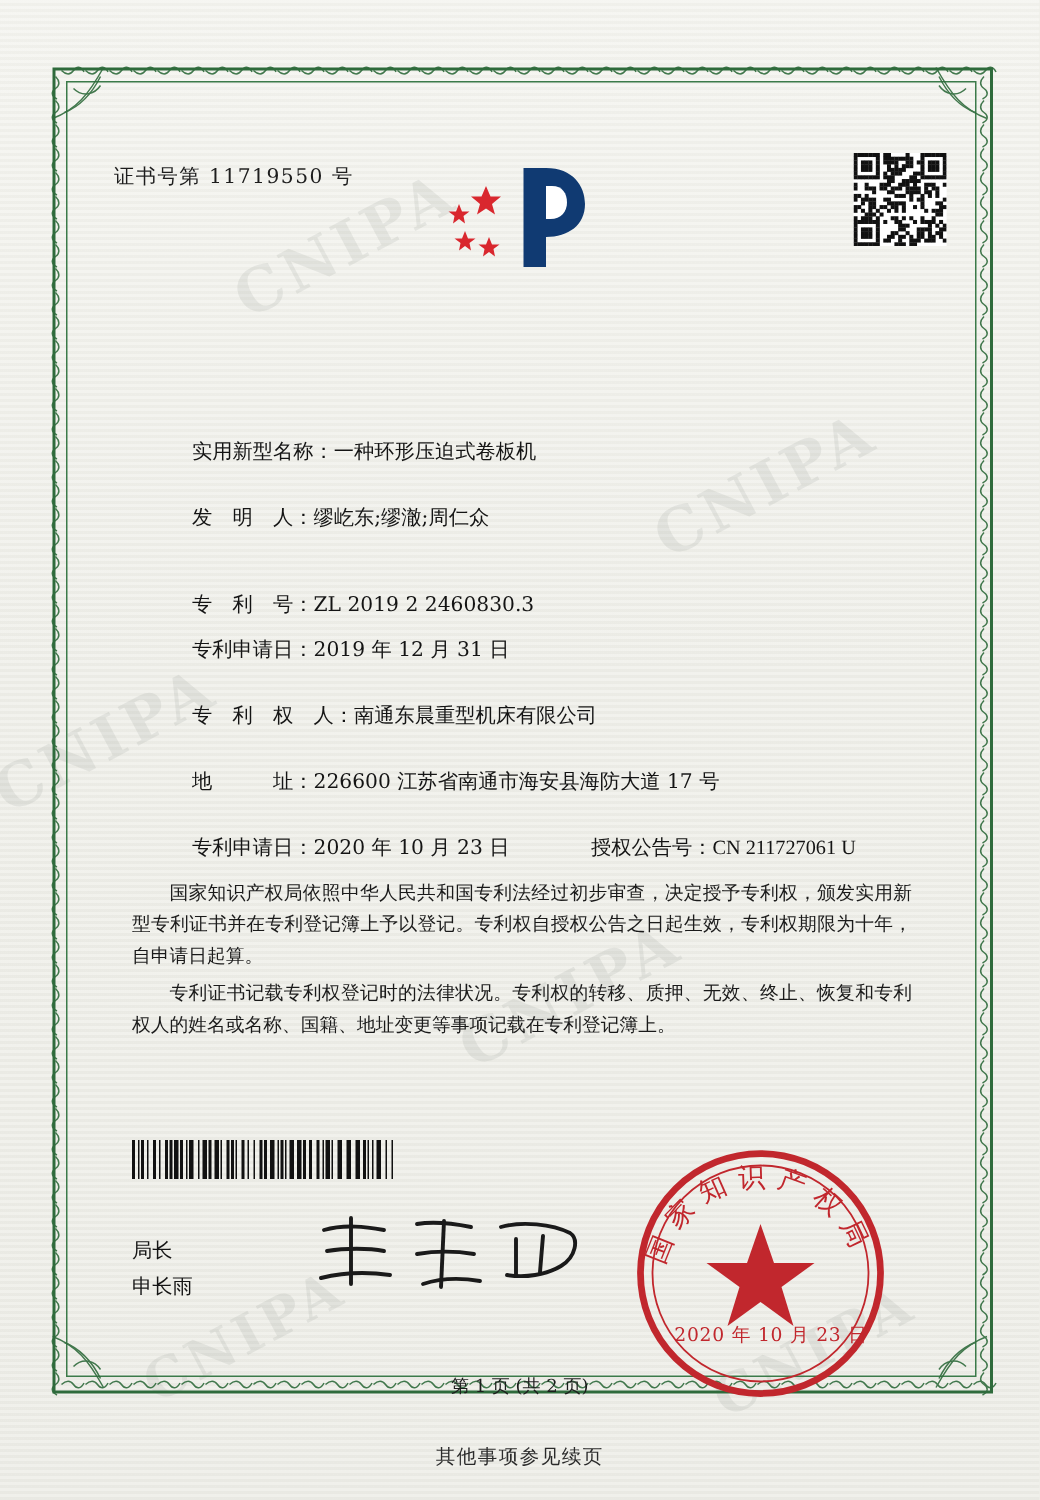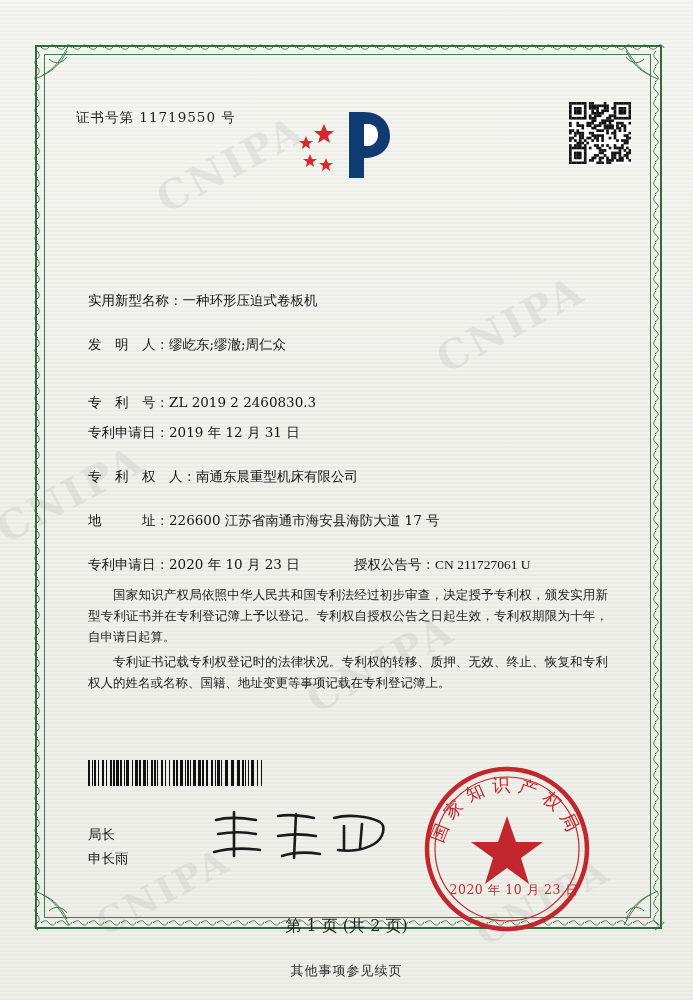--- a/index.html
+++ b/index.html
@@ -61,20 +61,21 @@
   #main-title{
     position:absolute;left:0;top:150px;width:605px;text-align:center;
     font-size:35px;font-weight:bold;letter-spacing:5px;color:#111;
     font-family:"DejaVu Serif","Liberation Serif",serif;
   }
 
   .field{
     position:absolute;font-size:13.5px;color:#141414;
     font-family:"DejaVu Serif","Liberation Serif",serif;
     white-space:nowrap;
+    margin-left:40px;
   }
   .flabel{display:inline-block;}
   .fval{display:inline-block;}
 
   .para{
     position:absolute;font-size:12.5px;color:#1a1a1a;line-height:21px;
     font-family:"DejaVu Serif","Liberation Serif",serif;
     width:520px;text-align:justify;
   }
 
@@ -95,21 +96,21 @@
     position:absolute;left:378px;top:710px;width:170px;height:170px;
   }
   #seal-date{
     position:absolute;left:395px;top:828px;width:150px;text-align:center;
     color:#c1272d;font-size:12.5px;letter-spacing:0.5px;
     font-family:"DejaVu Serif","Liberation Serif",serif;
   }
 
   #page-num{
     position:absolute;left:0;top:862px;width:605px;text-align:center;
-    font-size:16px;color:#1d1d1d;
+    font-size:12px;color:#1d1d1d;
     font-family:"DejaVu Serif","Liberation Serif",serif;
   }
   #footnote{
     position:absolute;left:0;top:962px;width:693px;text-align:center;
     font-size:13px;color:#2b2b2b;letter-spacing:1px;
     font-family:"DejaVu Serif","Liberation Serif",serif;
   }
 </style>
 </head>
 <body>

